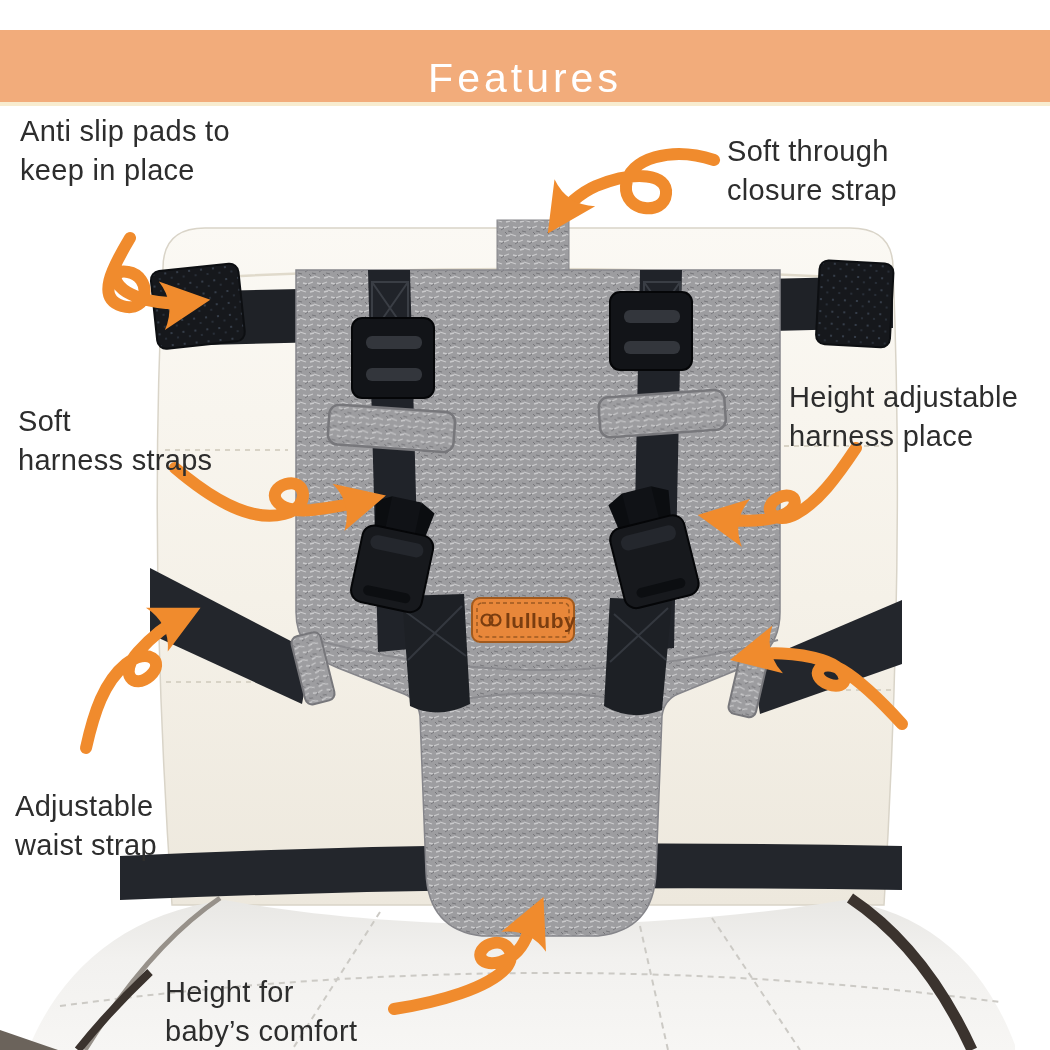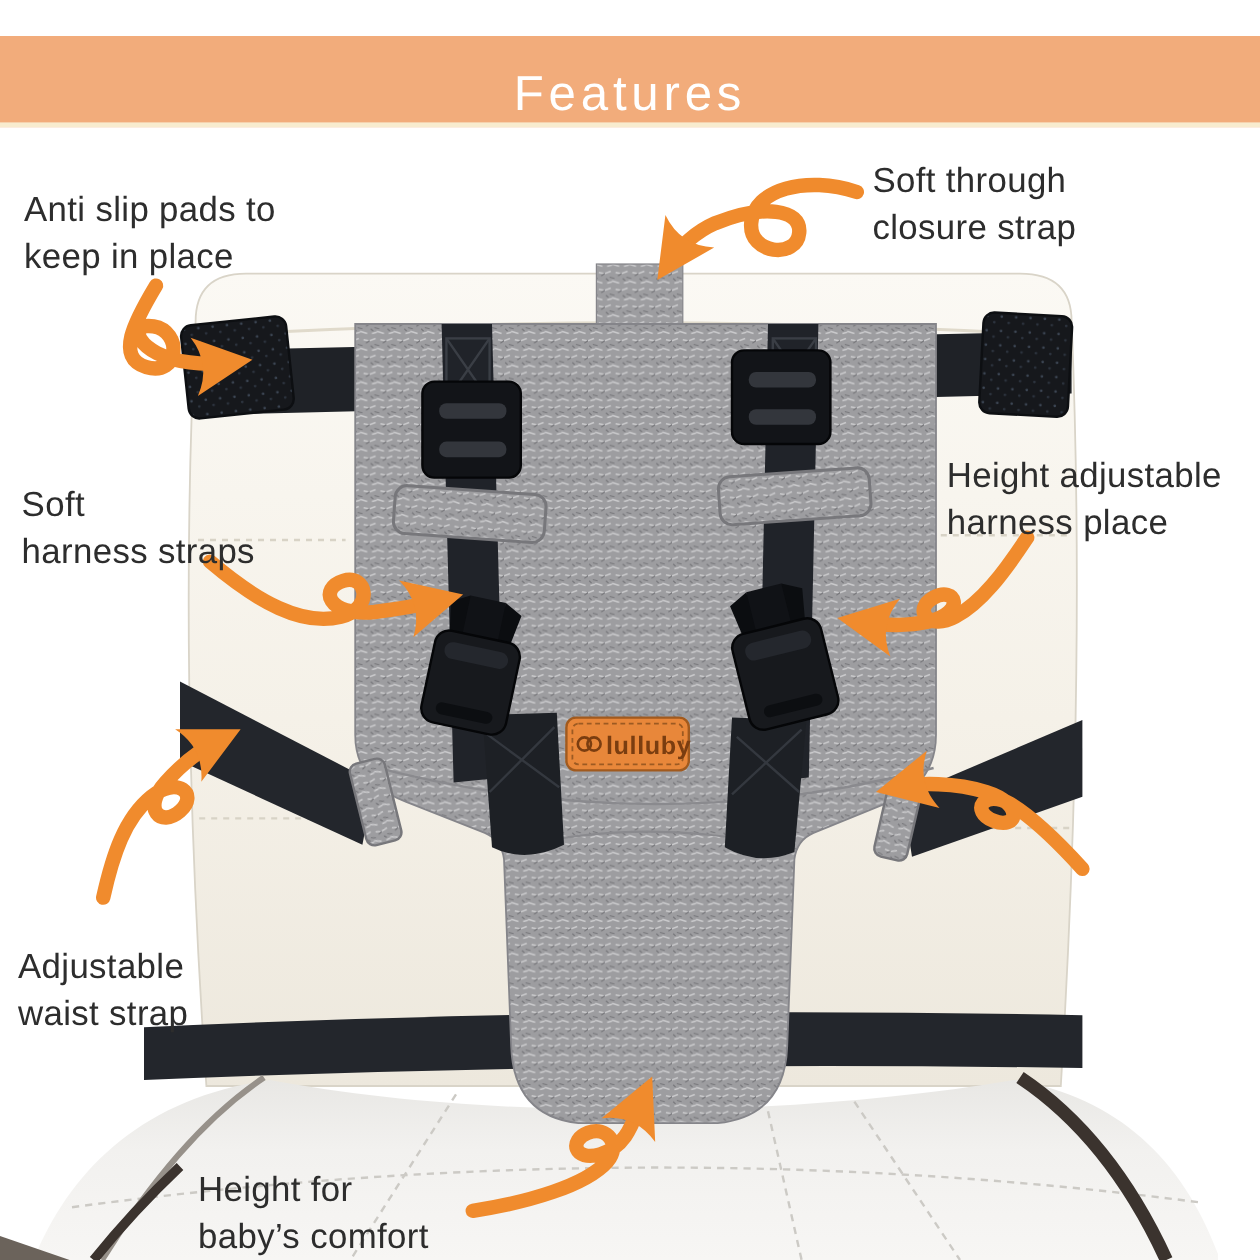--- a/index.html
+++ b/index.html
@@ -170,21 +170,21 @@
       <path marker-end="url(#ah)" d="M130,238 C112,268 96,298 122,306 C150,314 152,276 128,272 C106,268 112,296 158,302 C172,304 184,303 192,302"></path>
       <path marker-end="url(#ah)" d="M714,160 C672,146 628,158 626,186 C624,212 664,216 666,194 C668,174 636,170 596,186 C580,193 566,206 558,218"></path>
       <path marker-end="url(#ah)" d="M175,468 C215,502 252,522 284,514 C312,507 306,478 286,484 C266,490 272,514 312,510 C336,507 356,503 368,500"></path>
       <path marker-end="url(#ah)" d="M856,448 C836,478 818,502 796,514 C774,526 760,508 778,498 C796,488 806,510 774,518 C752,523 728,520 716,518"></path>
       <path marker-end="url(#ah)" d="M86,748 C94,712 104,682 126,664 C148,646 166,662 150,676 C134,690 118,674 138,652 C154,634 172,622 184,616"></path>
       <path marker-end="url(#ah)" d="M902,724 C882,702 862,682 842,670 C820,657 808,676 828,684 C848,692 854,670 822,660 C796,652 766,652 748,656"></path>
       <path marker-end="url(#ah)" d="M394,1009 C440,1002 488,988 506,968 C518,954 506,938 490,944 C474,950 478,968 500,962 C524,955 528,932 536,914"></path>
     </g>
   </svg>
 
-  <div class="callout" style="left:20px;top:112px;margin-top:44px;">Anti slip pads to
+  <div class="callout" style="left:20px;top:112px;">Anti slip pads to
 keep in place</div>
   <div class="callout" style="left:727px;top:132px;">Soft through
 closure strap</div>
   <div class="callout centered" style="left:18px;top:402px;width:250px;">Soft
 harness straps</div>
   <div class="callout" style="left:789px;top:378px;">Height adjustable
 harness place</div>
   <div class="callout" style="left:15px;top:752px;margin-top:35px;">Adjustable
 waist strap</div>
   <div class="callout" style="left:165px;top:973px;">Height for

